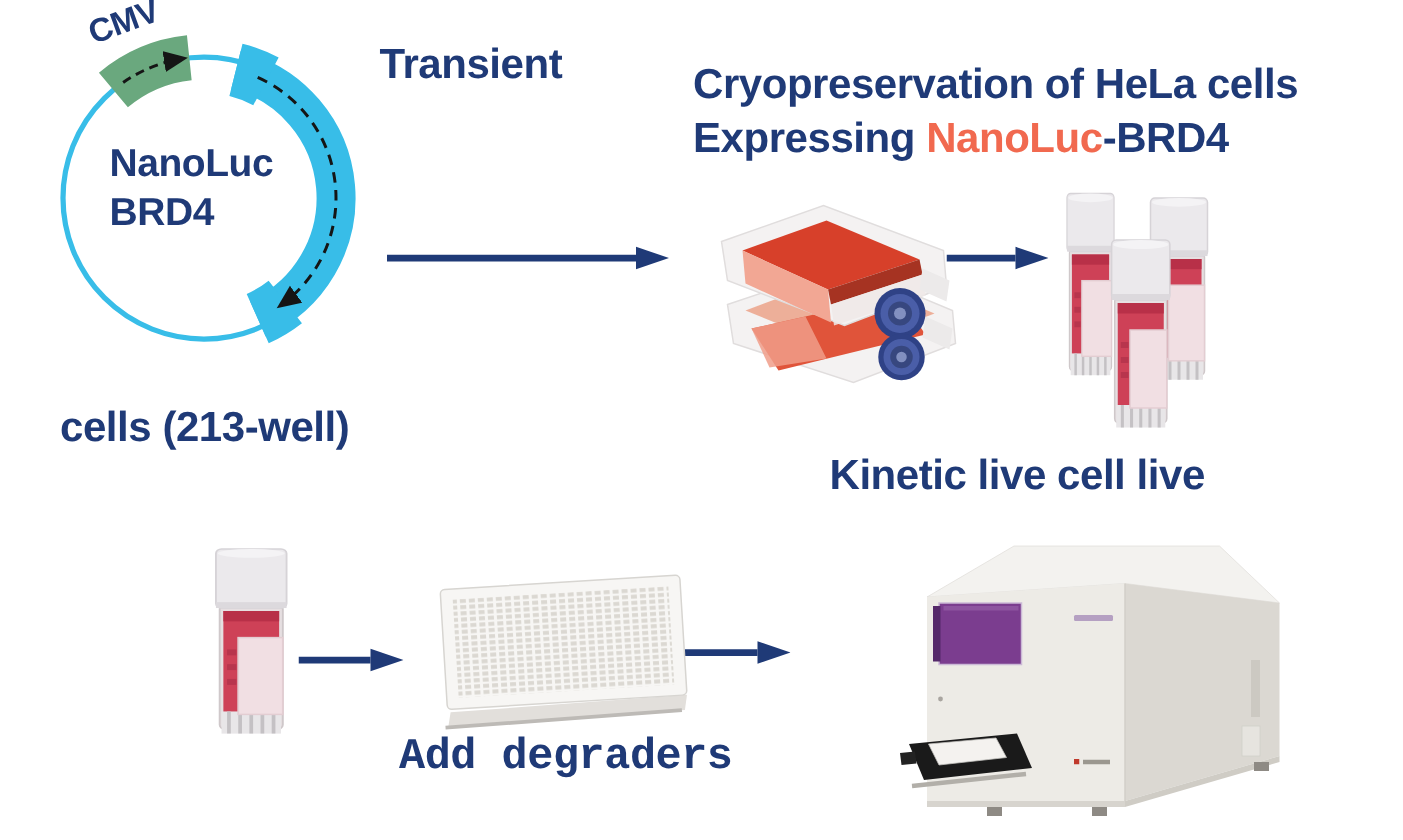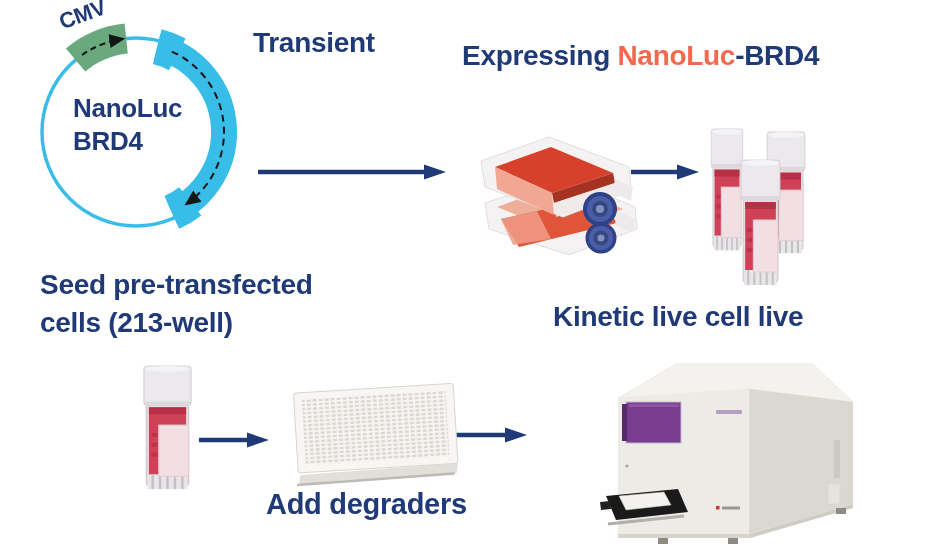--- a/index.html
+++ b/index.html
@@ -6,21 +6,21 @@
   .canvas{
     position:relative;width:935px;height:560px;background:#fff;overflow:hidden;
     font-family:"Liberation Sans",sans-serif;
   }
   .lbl{position:absolute;font-weight:700;color:var(--navy);letter-spacing:-0.3px;white-space:nowrap;}
   .lbl-transfection{left:253px;top:25px;font-size:28px;line-height:36px;}
   .lbl-cryo{left:462px;top:38px;font-size:28px;line-height:36px;}
   .hl{color:var(--coral);}
   .lbl-seed{left:40px;top:266px;font-size:28px;line-height:38px;}
   .lbl-kinetic{left:553px;top:301px;font-size:28px;}
-  .lbl-degraders{left:266px;top:488px;font-size:29px;}
+  .lbl-degraders{left:266px;top:488px;font-size:29px;font-family:Liberation Mono, monospace;}
   .lbl-cmv{left:60px;top:10px;font-size:22px;transform:rotate(-20deg);transform-origin:0 50%;}
   .lbl-gene{left:73px;top:92px;font-size:26px;line-height:33px;}
   svg{position:absolute;display:block;}
   .arrow line{stroke:var(--navy);stroke-width:4.5;}
   .arrow polygon{fill:var(--navy);}
 </style>
 </head>
 <body>
 
 <div class="canvas">
@@ -43,25 +43,25 @@
   <div class="lbl lbl-gene">
     <div>NanoLuc</div>
     <div>BRD4</div>
   </div>
 
   <div class="lbl lbl-transfection">
     <div>Transient</div>
   </div>
 
   <div class="lbl lbl-cryo">
+    <div>Cryopreservation of HeLa cells</div>
     <div><span>Expressing </span><span class="hl">NanoLuc</span><span>-BRD4</span></div>
   </div>
 
   <div class="lbl lbl-seed">
-    <div>Seed pre-transfected</div>
     <div>cells (213-well)</div>
   </div>
 
   <div class="lbl lbl-kinetic">Kinetic live cell live</div>
   <div class="lbl lbl-degraders">Add degraders</div>
 
   <svg class="arrow" style="left:258px;top:163px" width="188" height="18" viewBox="0 0 188 18">
     <line x1="0" y1="9" x2="166" y2="9"></line>
       <polygon points="166,1.5 188,9 166,16.5"></polygon>
   </svg>

